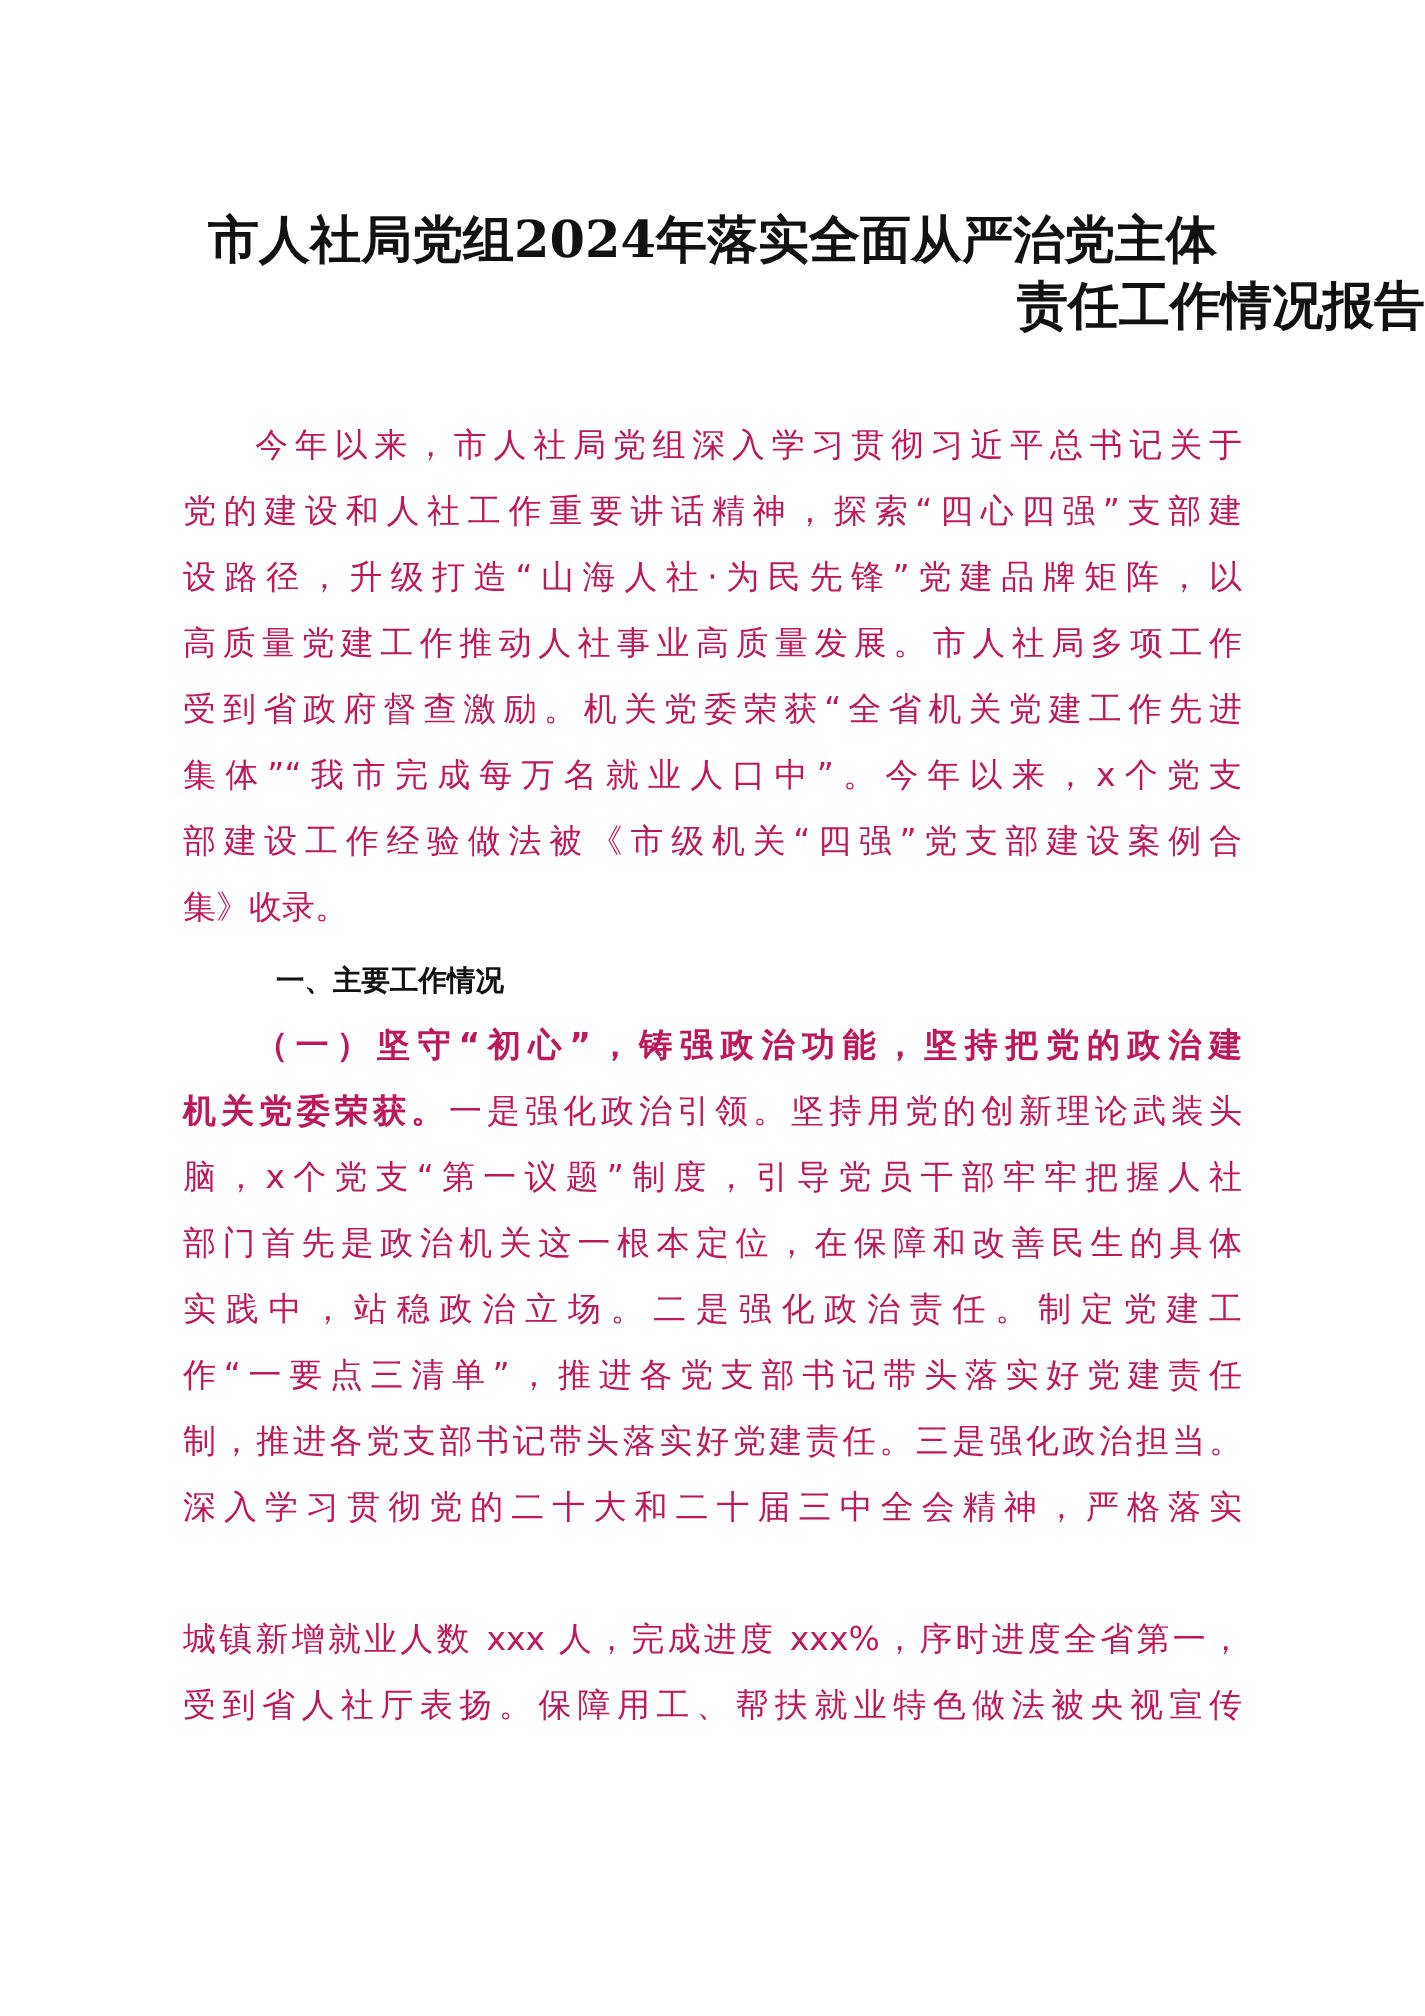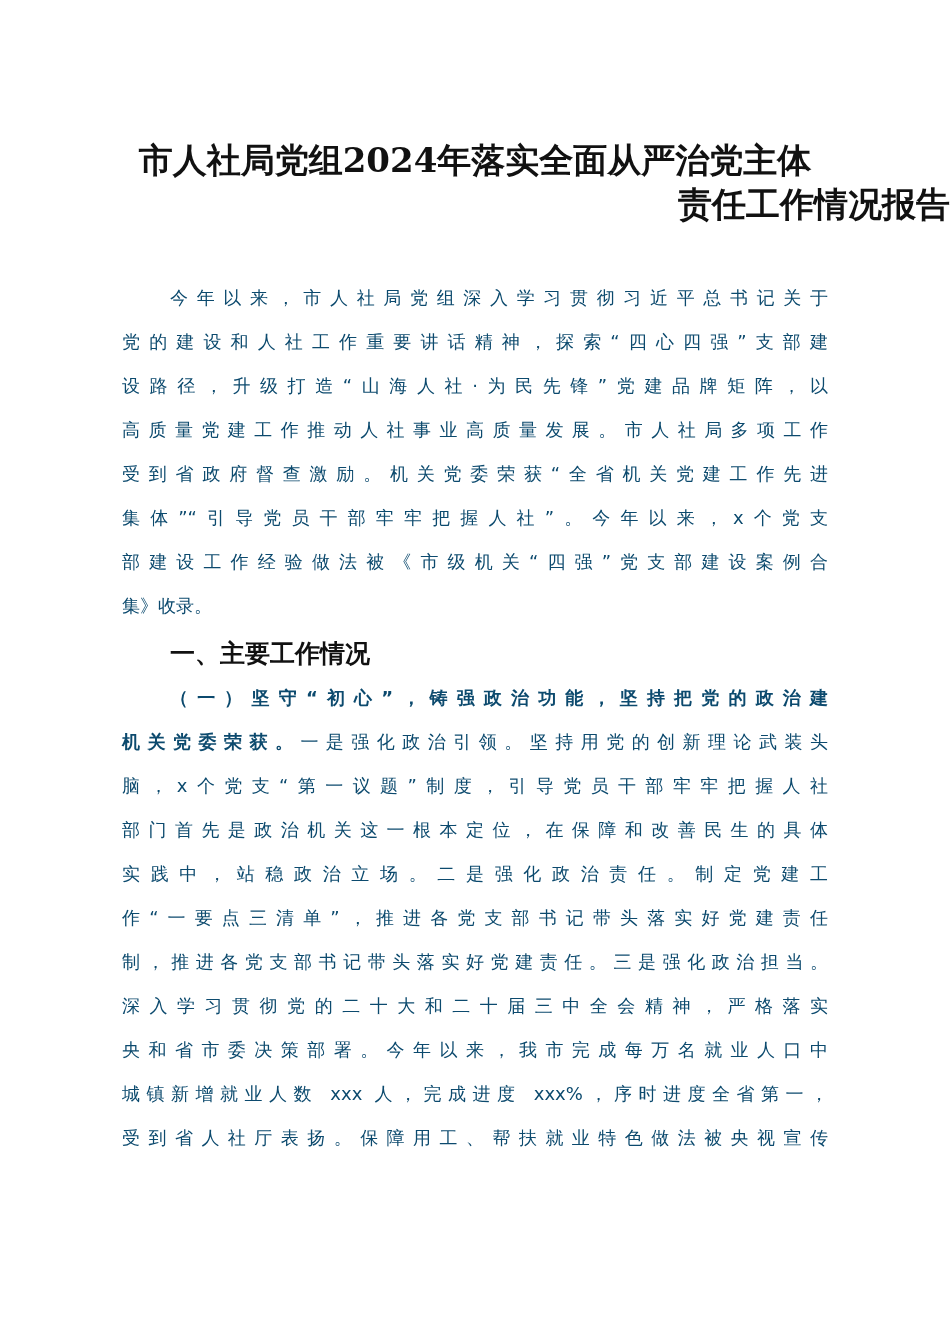--- a/index.html
+++ b/index.html
@@ -9,56 +9,55 @@
     position: absolute; left: 0; width: 950px; text-align: center;
     font-family: "DejaVu Serif", "Liberation Serif", serif;
     font-weight: bold; font-size: 34px; color: #111; letter-spacing: 0px;
     line-height: 44px;
   }
   .title.l1 { top: 138px; }
   .title.l2 { top: 182px; text-align: right; }
   .body-line {
     position: absolute; left: 122px; width: 706px; height: 44px;
     font-family: "DejaVu Sans", "Liberation Sans", sans-serif;
-    font-size: 18px; color: #0c4a6e; line-height: 44px;
+    font-size: 22px; color: #be185d; line-height: 44px;
     white-space: nowrap; text-align: justify; text-align-last: justify;
   }
   .body-line.indent { left: 170px; width: 658px; }
   .body-line.last { text-align-last: left; }
   .heading {
-    position: absolute; left: 170px; font-family: "DejaVu Sans", "Liberation Sans", sans-serif;
-    font-weight: bold; font-size: 25px; color: #111; line-height: 44px;
+    position: absolute; left: 184px; font-family: "DejaVu Sans", "Liberation Sans", sans-serif;
+    font-weight: bold; font-size: 19px; color: #111; line-height: 44px;
   }
   .sub-bold { font-weight: bold; }
 </style>
 </head>
 <body>
 
 <div class="page">
   <div class="title l1">市人社局党组2024年落实全面从严治党主体</div>
   <div class="title l2">责任工作情况报告</div>
 
   <div class="body-line indent" style="top:276px">今年以来，市人社局党组深入学习贯彻习近平总书记关于</div>
   <div class="body-line" style="top:320px">党的建设和人社工作重要讲话精神，探索“四心四强”支部建</div>
   <div class="body-line" style="top:364px">设路径，升级打造“山海人社·为民先锋”党建品牌矩阵，以</div>
   <div class="body-line" style="top:408px">高质量党建工作推动人社事业高质量发展。市人社局多项工作</div>
   <div class="body-line" style="top:452px">受到省政府督查激励。机关党委荣获“全省机关党建工作先进</div>
-  <div class="body-line" style="top:496px">集体”“引导党员干部牢牢把握人社”。今年以来，x个党支</div>
+  <div class="body-line" style="top:496px">集体”“我市完成每万名就业人口中”。今年以来，x个党支</div>
   <div class="body-line" style="top:540px">部建设工作经验做法被《市级机关“四强”党支部建设案例合</div>
   <div class="body-line last" style="top:584px">集》收录。</div>
 
   <div class="heading" style="top:632px">一、主要工作情况</div>
 
   <div class="body-line indent sub-bold" style="top:676px">（一）坚守“初心”，铸强政治功能，坚持把党的政治建</div>
 
   <div class="body-line" style="top:720px">
     <span class="sub-bold">机关党委荣获。</span><span>一是强化政治引领。坚持用党的创新理论武装头</span>
   </div>
   <div class="body-line" style="top:764px">脑，x个党支“第一议题”制度，引导党员干部牢牢把握人社</div>
   <div class="body-line" style="top:808px">部门首先是政治机关这一根本定位，在保障和改善民生的具体</div>
   <div class="body-line" style="top:852px">实践中，站稳政治立场。二是强化政治责任。制定党建工</div>
   <div class="body-line" style="top:896px">作“一要点三清单”，推进各党支部书记带头落实好党建责任</div>
   <div class="body-line" style="top:940px">制，推进各党支部书记带头落实好党建责任。三是强化政治担当。</div>
   <div class="body-line" style="top:984px">深入学习贯彻党的二十大和二十届三中全会精神，严格落实</div>
-  <div class="body-line" style="top:1028px">央和省市委决策部署。今年以来，我市完成每万名就业人口中</div>
   <div class="body-line" style="top:1072px">城镇新增就业人数 xxx 人，完成进度 xxx%，序时进度全省第一，</div>
   <div class="body-line" style="top:1116px">受到省人社厅表扬。保障用工、帮扶就业特色做法被央视宣传</div>
 </div>
 
 </body></html>

